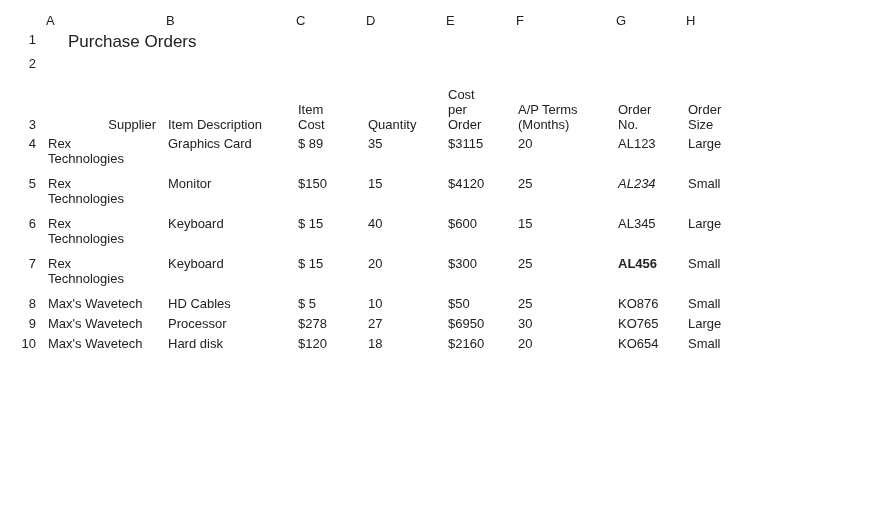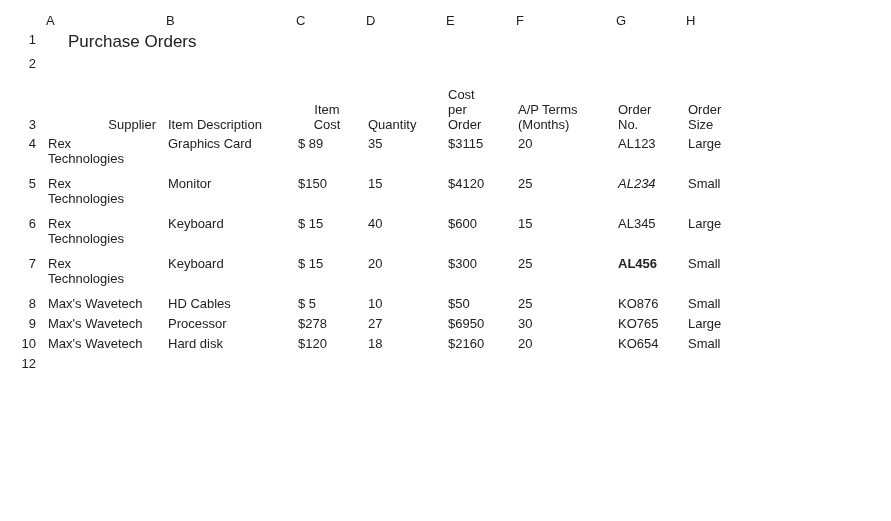--- a/index.html
+++ b/index.html
@@ -106,21 +106,21 @@
       </tr>
 
       <tr style="height:60px;">
         <td class="row-num" style="vertical-align:bottom;">3</td>
         <td style="vertical-align:bottom;text-align:right;">
           <span>Supplier</span>
         </td>
         <td style="vertical-align:bottom;">
           <span>Item Description</span>
         </td>
-        <td style="vertical-align:bottom;text-align:center;">
+        <td style="vertical-align:bottom;">
           <span>Item<br>Cost</span>
         </td>
         <td style="vertical-align:bottom;">
           <span>Quantity</span>
         </td>
         <td style="vertical-align:bottom;">
           <span>Cost<br>per<br>Order</span>
         </td>
         <td style="vertical-align:bottom;">
           <span>A/P Terms<br>(Months)</span>
@@ -323,19 +323,15 @@
         </td>
         <td>
           <span>KO654</span>
         </td>
         <td>
           <span>Small</span>
         </td>
       </tr>
 
 
-      <tr style="height:20px;">
-        <td class="row-num">12</td>
-        <td colspan="8"></td>
-      </tr>
     </tbody>
   </table>
 </div>
 
 </body></html>

